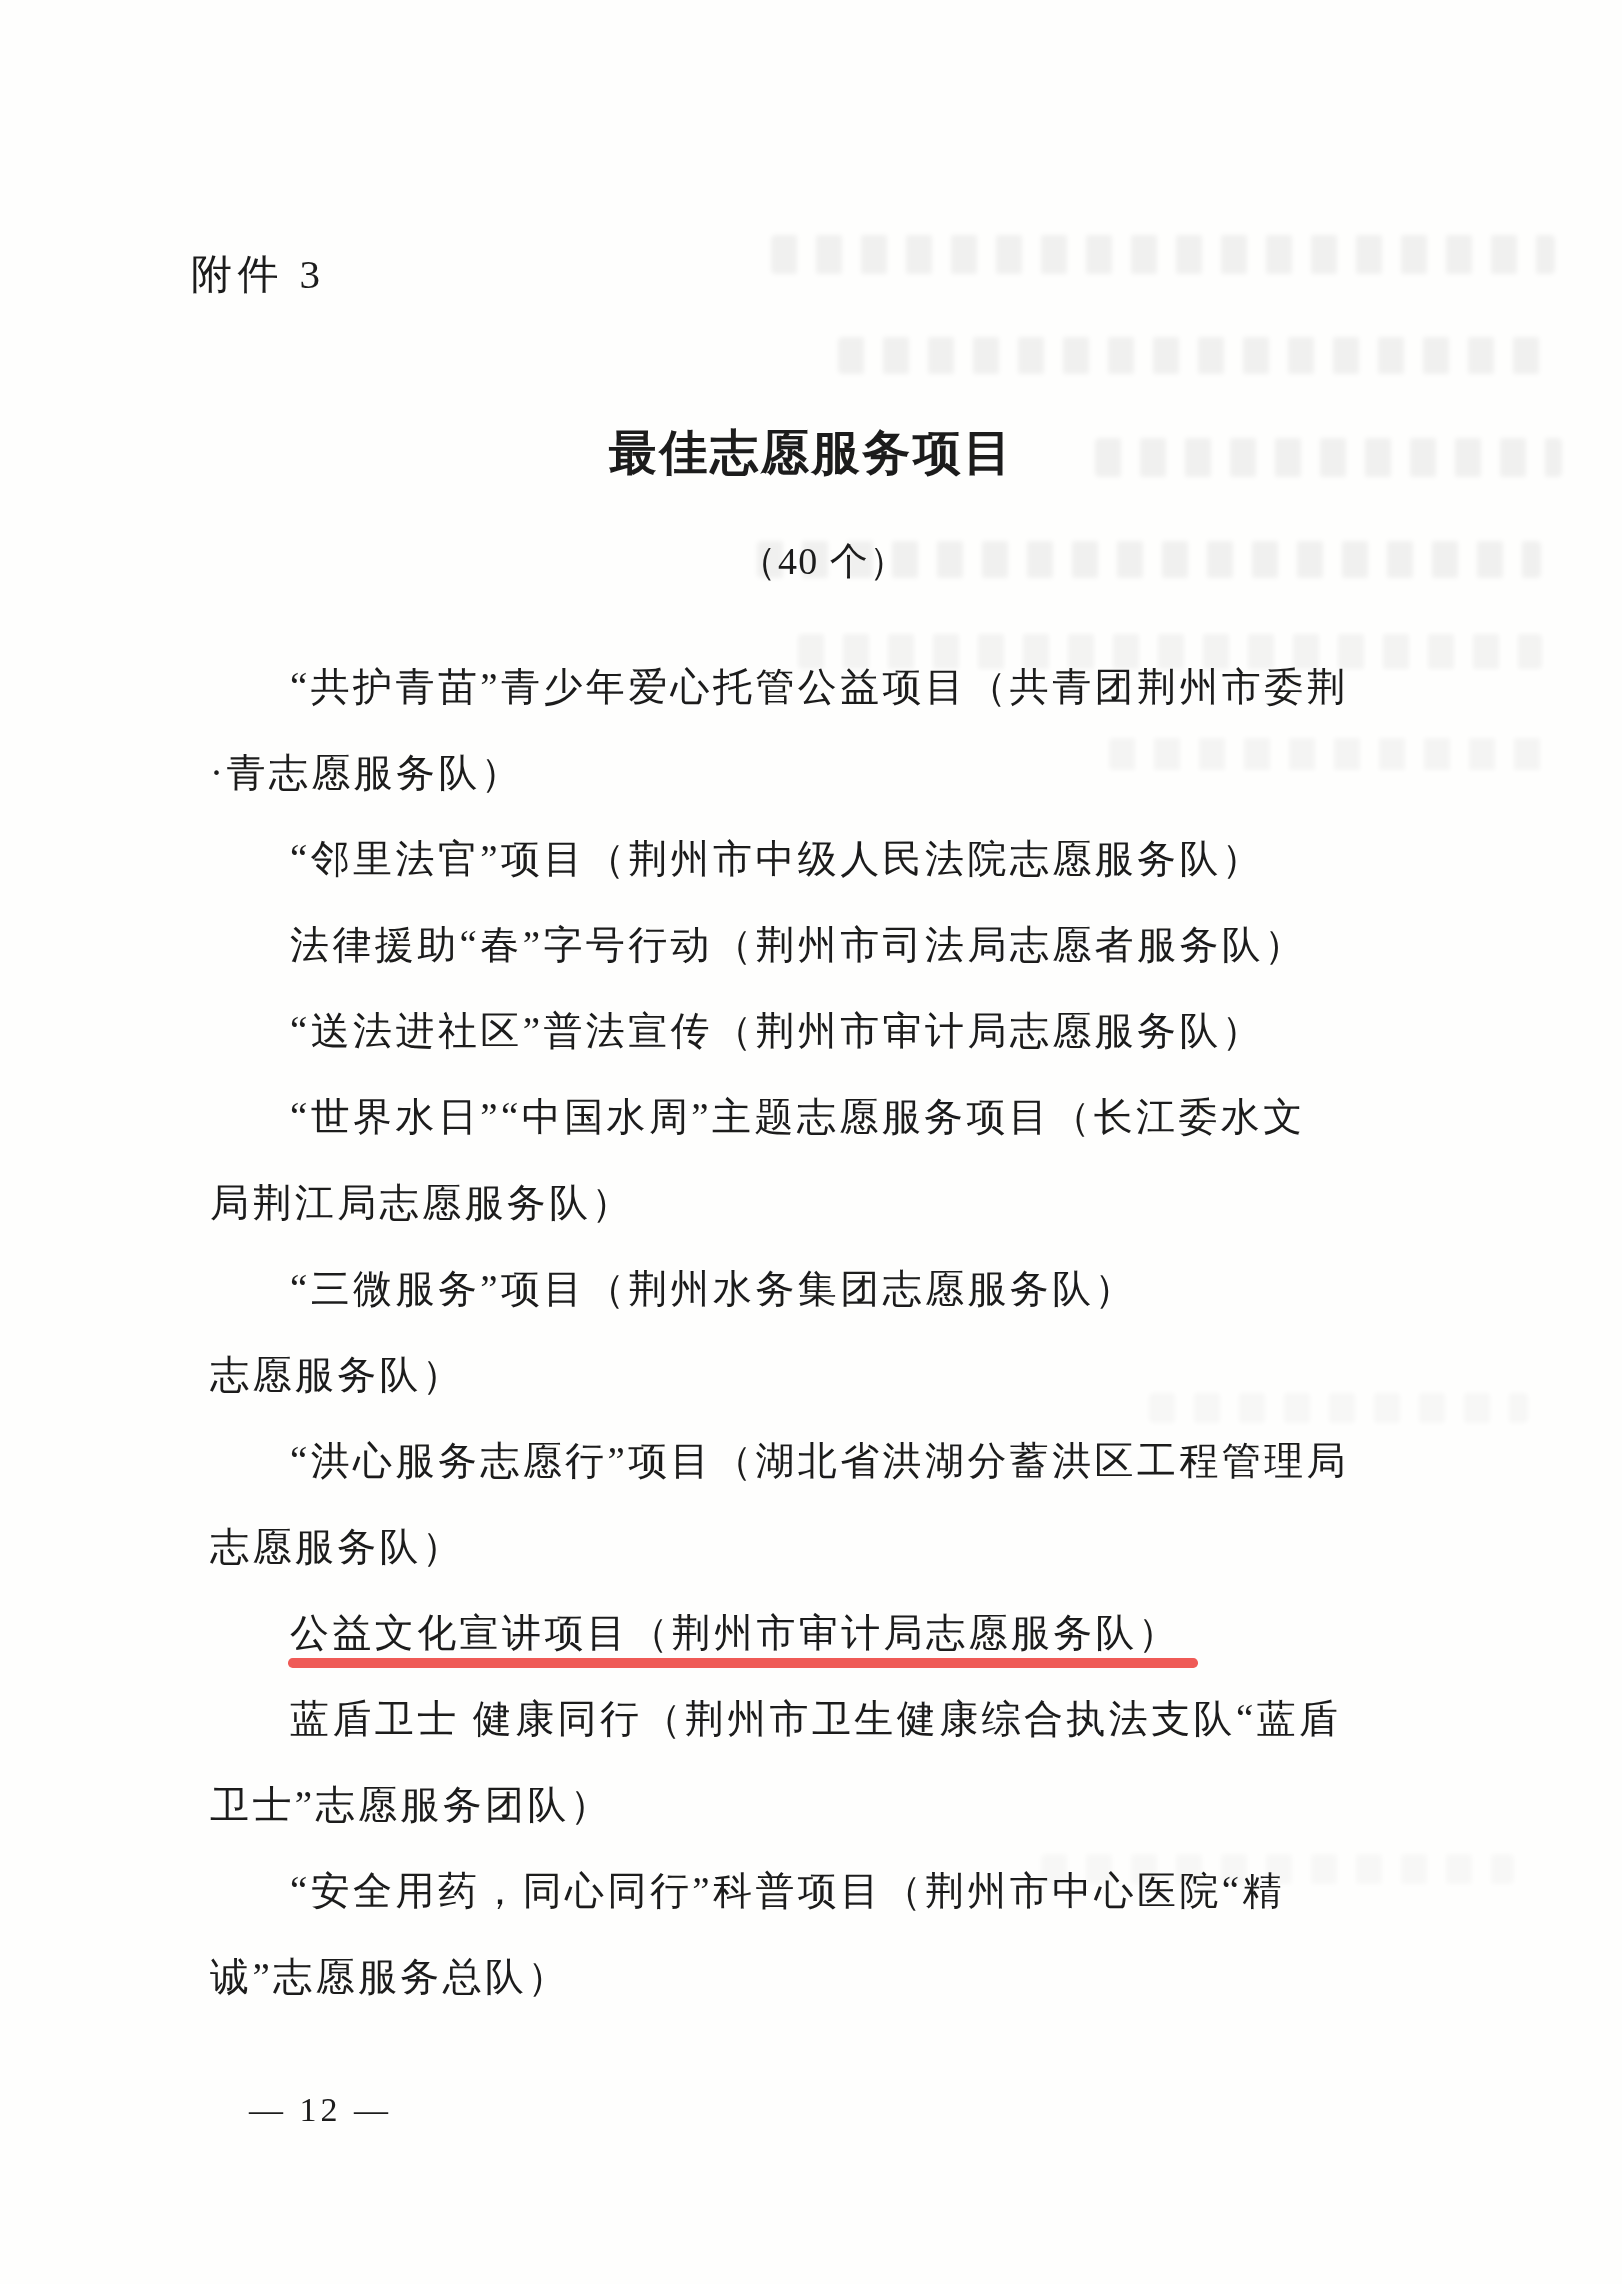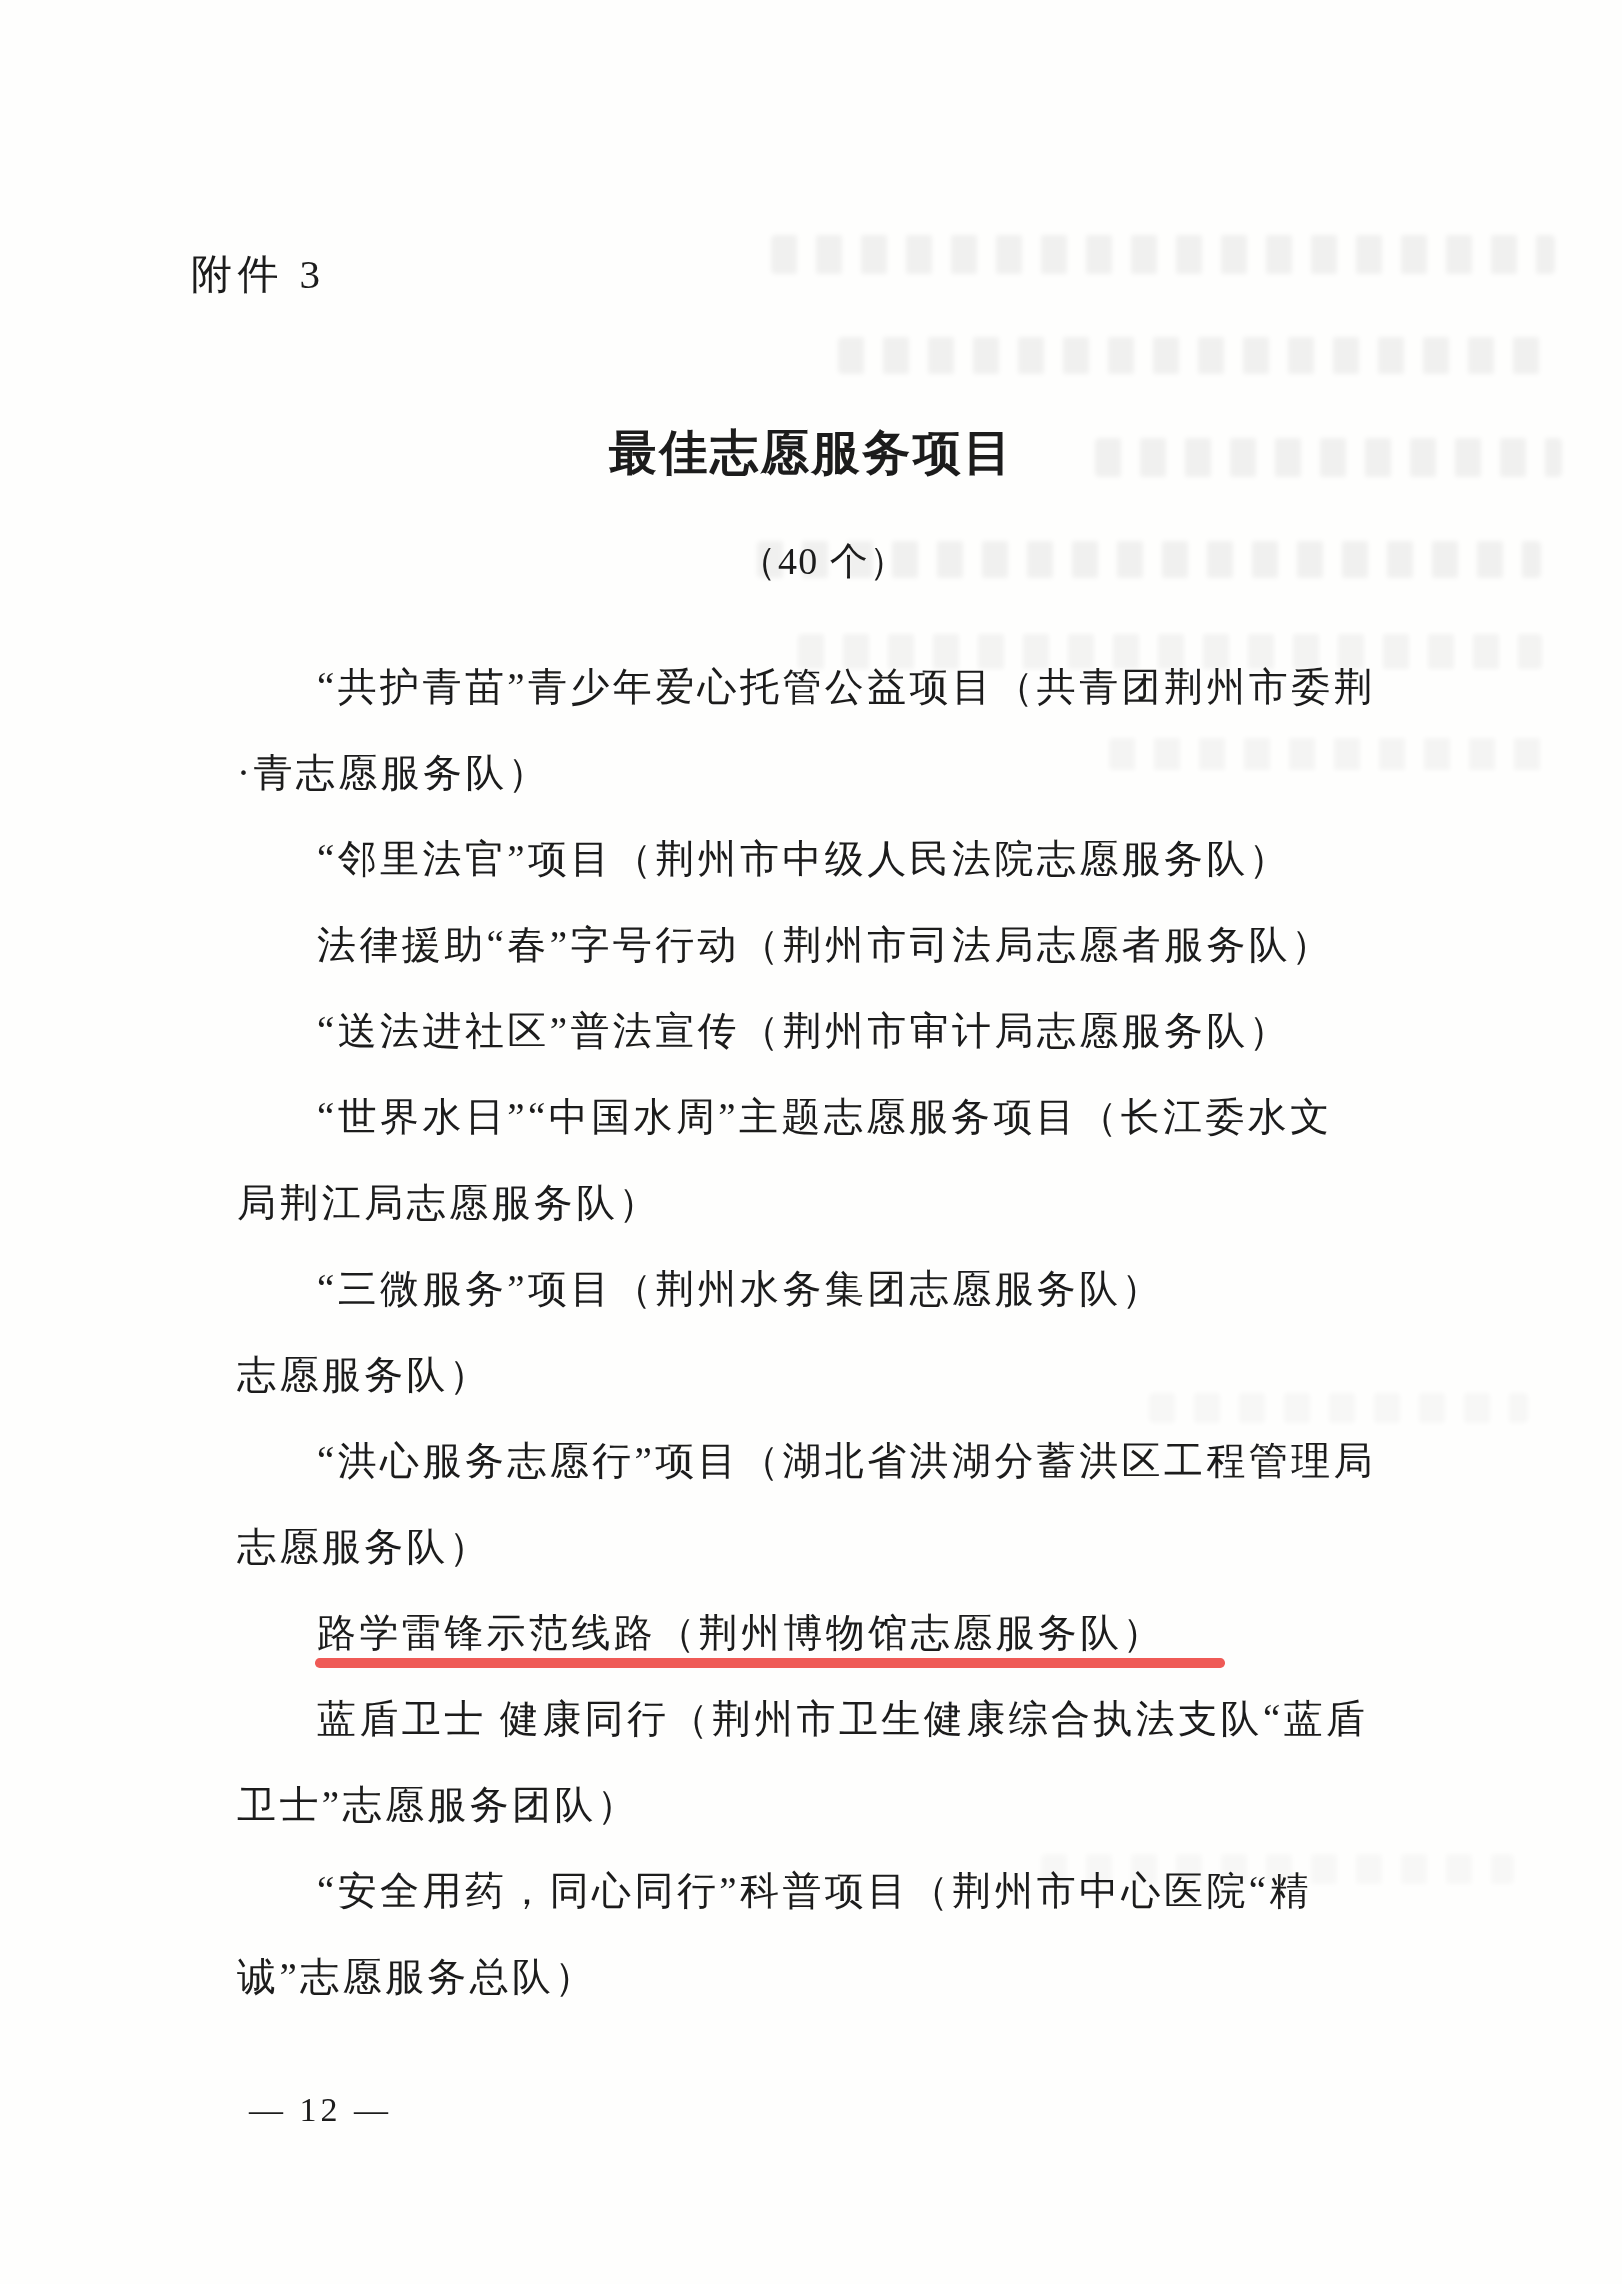--- a/index.html
+++ b/index.html
@@ -49,21 +49,20 @@
     left:210px;top:644px;
     width:1224px;
     font-size:39px;
     letter-spacing:3.4px;
     line-height:86px;
   }
   .doc-line{
     position:relative;
     height:86px;
     white-space:nowrap;
-    margin-left:27px;
   }
   .doc-line.indent{ text-indent:80px; }
   .doc-line.underlined::after{
     content:"";
     position:absolute;
     left:78px;top:68px;
     width:910px;height:9.5px;
     background:var(--underline-color);
     border-radius:4.7px;
   }
@@ -111,21 +110,21 @@
     <div class="doc-line">·青志愿服务队）</div>
     <div class="doc-line indent">“邻里法官”项目（荆州市中级人民法院志愿服务队）</div>
     <div class="doc-line indent">法律援助“春”字号行动（荆州市司法局志愿者服务队）</div>
     <div class="doc-line indent">“送法进社区”普法宣传（荆州市审计局志愿服务队）</div>
     <div class="doc-line indent">“世界水日”“中国水周”主题志愿服务项目（长江委水文</div>
     <div class="doc-line">局荆江局志愿服务队）</div>
     <div class="doc-line indent">“三微服务”项目（荆州水务集团志愿服务队）</div>
     <div class="doc-line">志愿服务队）</div>
     <div class="doc-line indent">“洪心服务志愿行”项目（湖北省洪湖分蓄洪区工程管理局</div>
     <div class="doc-line">志愿服务队）</div>
-    <div class="doc-line indent underlined">路学雷锋示范线路（荆州博物馆志愿服务队）</div>
+    <div class="doc-line indent underlined">公益文化宣讲项目（荆州市审计局志愿服务队）</div>
     <div class="doc-line indent">蓝盾卫士 健康同行（荆州市卫生健康综合执法支队“蓝盾</div>
     <div class="doc-line">卫士”志愿服务团队）</div>
     <div class="doc-line indent">“安全用药，同心同行”科普项目（荆州市中心医院“精</div>
     <div class="doc-line">诚”志愿服务总队）</div>
   </div>
 
   <div class="page-footer">— 12 —</div>
 
 </div>
 

